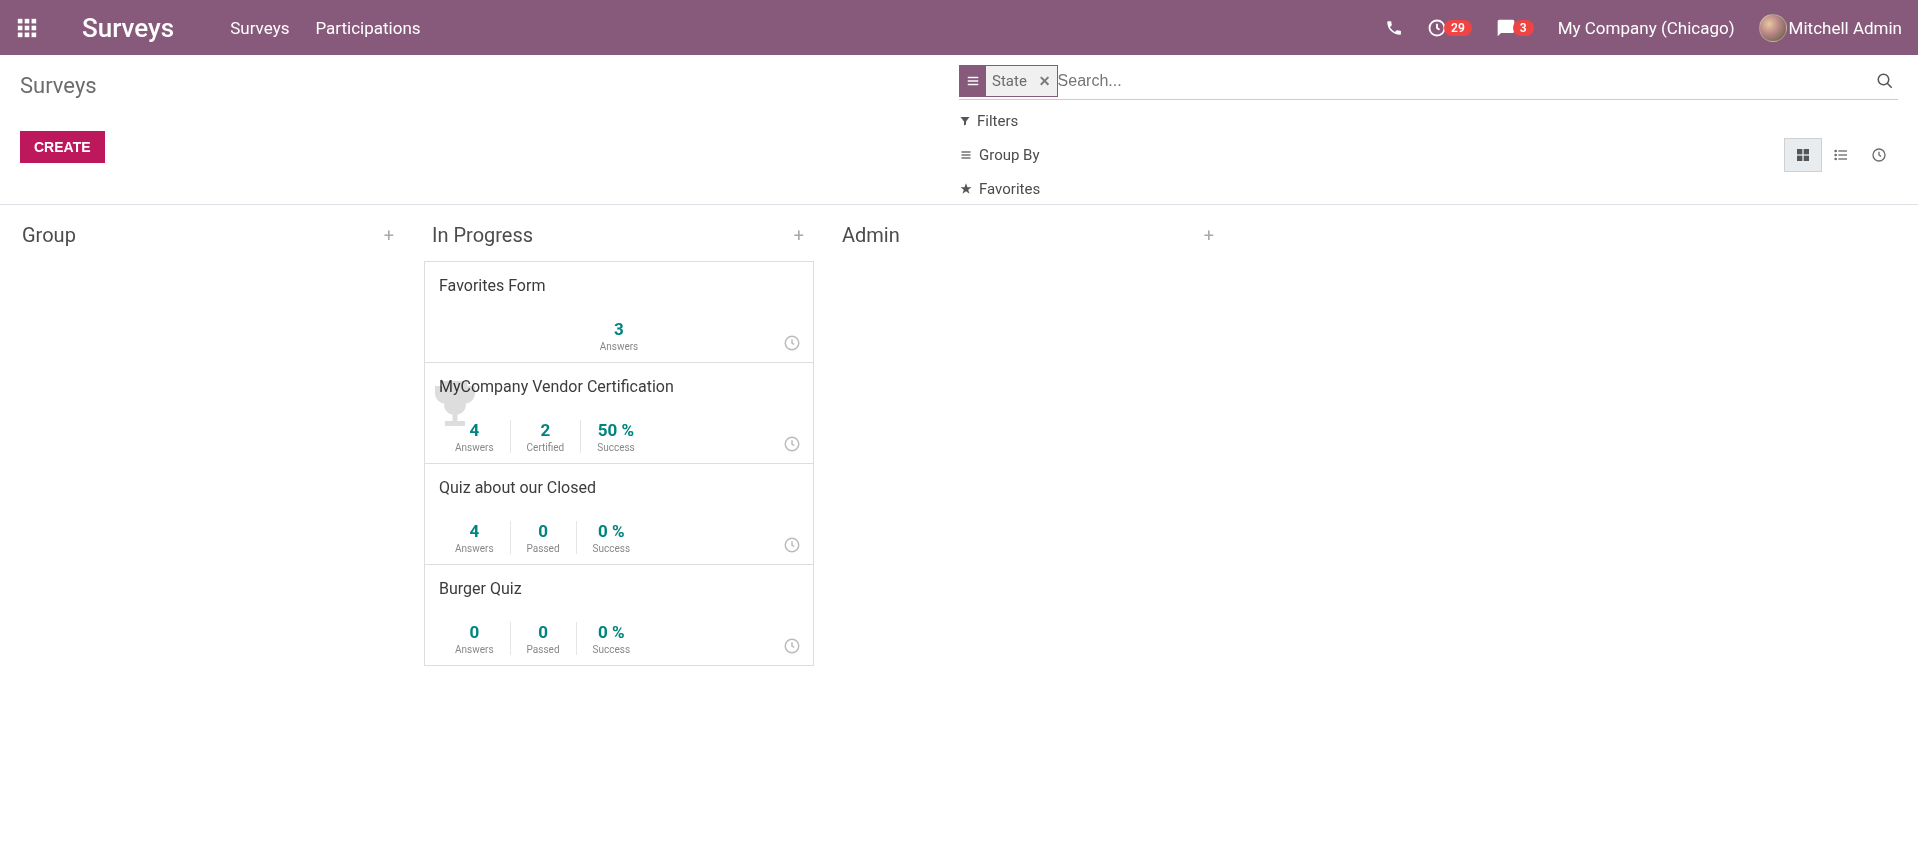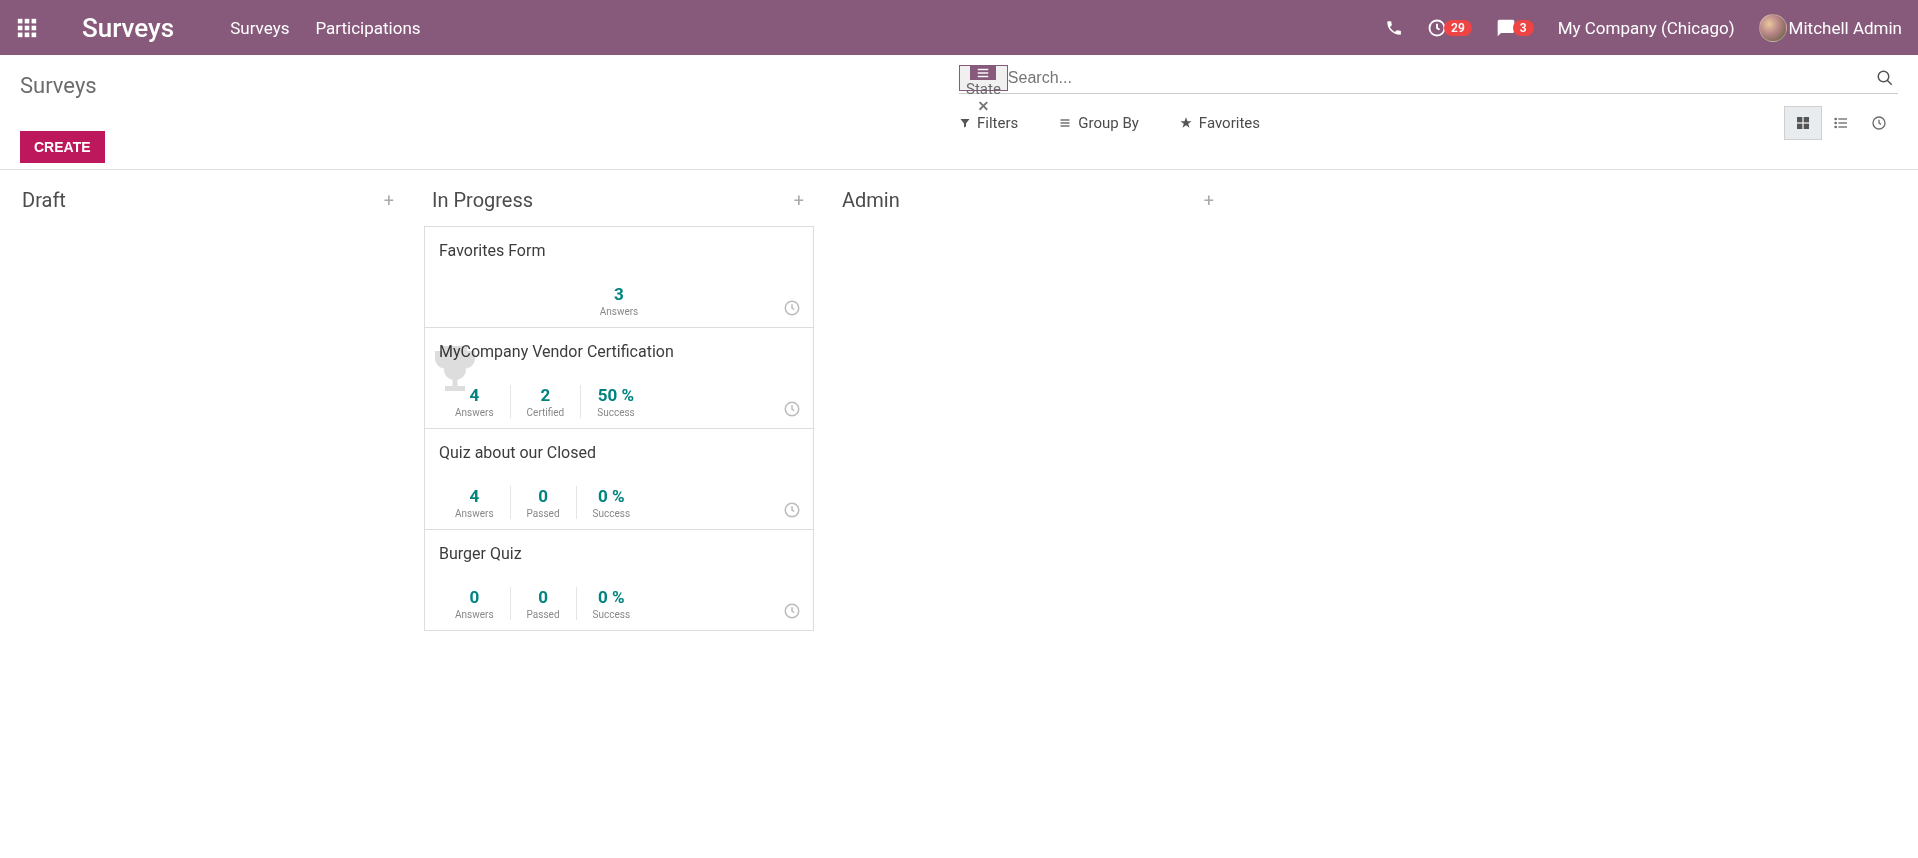--- a/index.html
+++ b/index.html
@@ -64,22 +64,21 @@
   display: flex;
   align-items: center;
   border-bottom: 1px solid #ccc;
   padding-bottom: 2px;
 }
 .facet {
   display: flex;
   align-items: center;
   border: 1px solid #875a7b;
   background: #f0f0f0;
-  height: 26px;
-  flex-direction: column;
+  height: 32px;
 }
 .facet-icon {
   background: #875a7b;
   color: #fff;
   display: flex;
   align-items: center;
   justify-content: center;
   width: 26px;
   height: 100%;
 }
@@ -88,21 +87,21 @@
 .search-input {
   flex: 1;
   border: none;
   outline: none;
   font-size: 16px;
   padding: 3px 0;
 }
 .search-glass { cursor: pointer; color: #6c6c6c; padding: 0 4px; }
 
 .cp-bottom { display: flex; align-items: center; justify-content: space-between; margin-top: 12px; }
-.toolbar-group { display: flex; gap: 40px; }
+.toolbar-group { display: flex; gap: 16px; flex-direction: column; }
 .tb-item { display: flex; align-items: center; gap: 6px; color: #4c4c4c; cursor: pointer; font-size: 15px;}
 .view-switcher { display: flex; gap: 0; }
 .vs-btn {
   width: 38px; height: 34px;
   display: flex; align-items: center; justify-content: center;
   cursor: pointer; color: #6c6c6c; border: 1px solid transparent;
 }
 .vs-btn.active { background: #e9ecef; border: 1px solid #d0d0d0; }
 
 .kanban {
@@ -287,21 +286,21 @@
             </svg>
         </span>
       </div>
     </div>
   </div>
 </div>
 
 <div class="kanban" id="kanban-root">
     <div class="kanban-col">
       <div class="col-header">
-        <span class="col-title">Draft</span>
+        <span class="col-title">Group</span>
         <span class="col-plus">+</span>
       </div>
     </div>
     <div class="kanban-col">
       <div class="col-header">
         <span class="col-title">In Progress</span>
         <span class="col-plus">+</span>
       </div>
       <div class="card">
         <div class="card-title">Favorites Form</div>

